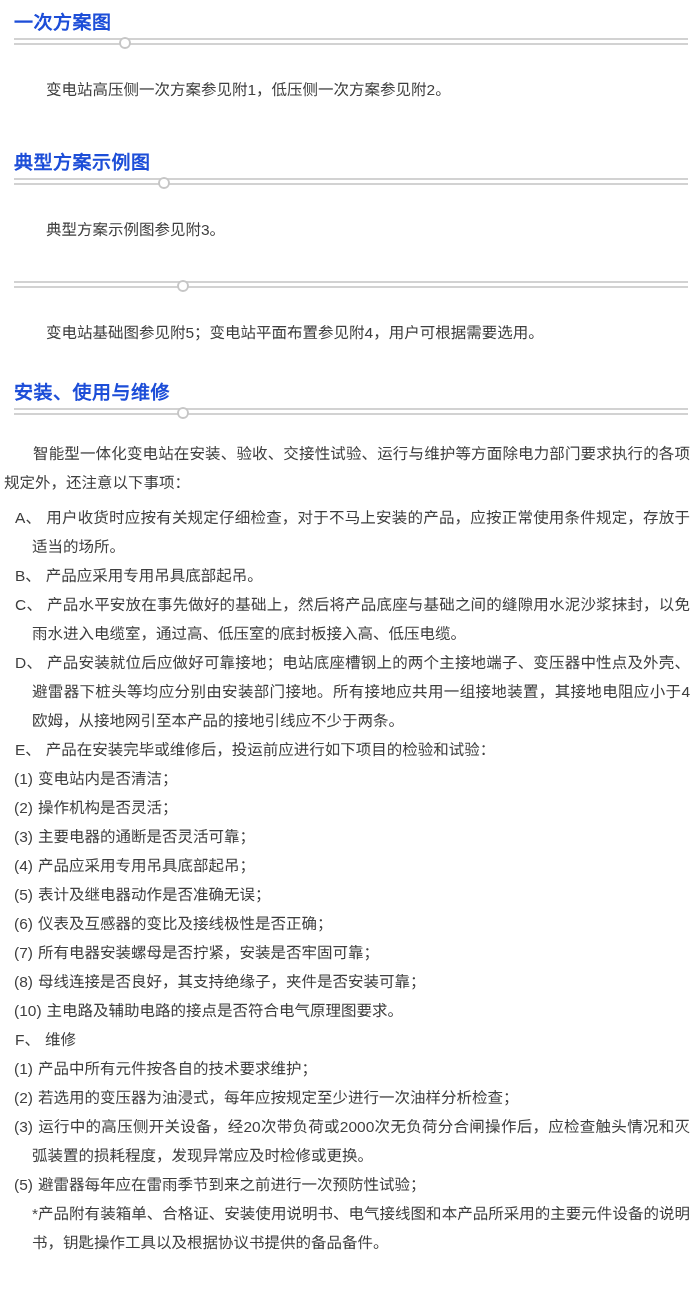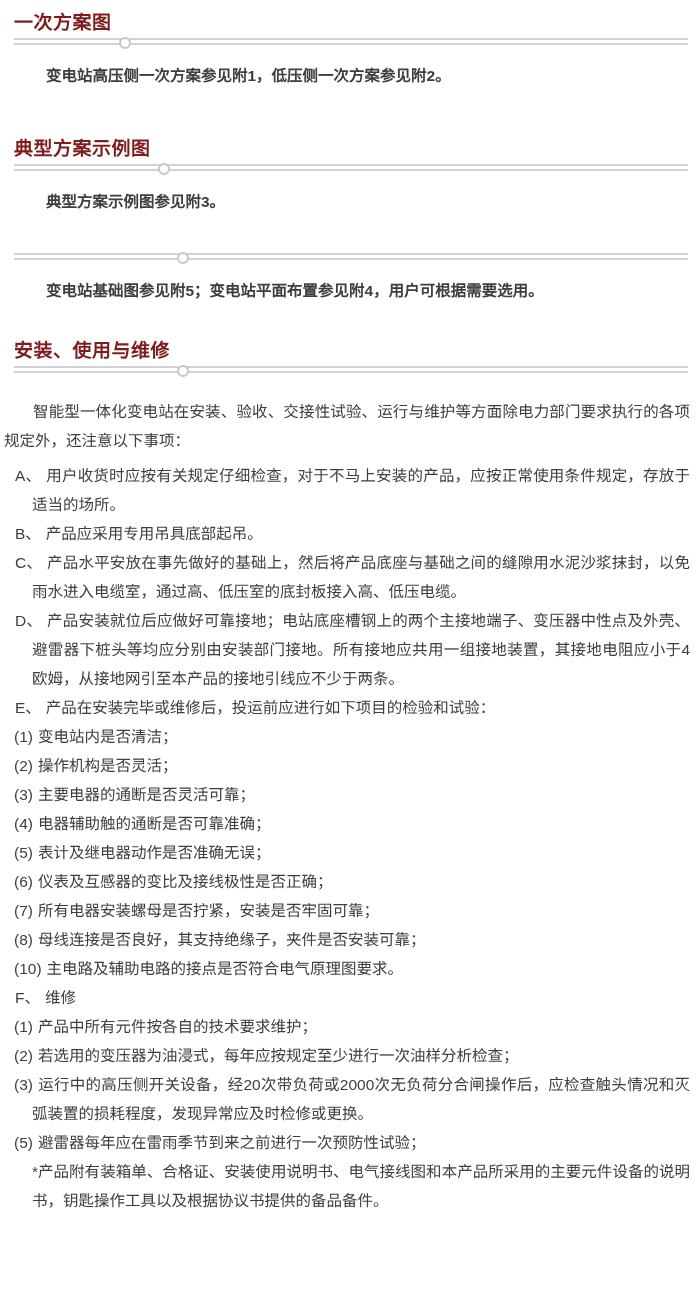--- a/index.html
+++ b/index.html
@@ -27,21 +27,21 @@
   #sections-root section:nth-of-type(3) { margin-bottom: 35px; }
   #sections-root section:nth-of-type(4) { margin-bottom: 16px; }
 
   .sec-head { margin: 0 0 3px 0; line-height: 22px; }
   .sec-title {
     display: inline-block;
     margin: 0;
     font-size: 19px;
     line-height: 22px;
     font-weight: bold;
-    color: #7f1d1d;
+    color: #1d4ed8;
     letter-spacing: 0.5px;
   }
   .sec-rule {
     position: relative;
     height: 7px;
     box-sizing: border-box;
     border-top: 2px solid #d2d2d2;
     border-bottom: 2px solid #d2d2d2;
   }
   .knob {
@@ -53,24 +53,23 @@
     box-sizing: border-box;
     border-radius: 50%;
     background: #ffffff;
     border: 2px solid #c6c6c6;
     z-index: 2;
   }
 
   .sec-body { font-size: 15.5px; line-height: 29px; }
   p { margin: 0; }
   .para {
-    margin-top: 16px;
+    margin-top: 30px;
     text-indent: 32px;
     text-align: justify;
-    font-weight: bold;
   }
   .sec-body--list { margin-left: -10px; margin-right: -2px; }
   .intro {
     margin-top: 24px;
     margin-bottom: 6px;
     text-indent: 29px;
     text-align: justify;
   }
   .item { text-align: justify; }
   .item--letter { margin-left: 28px; text-indent: -17px; }
@@ -124,21 +123,21 @@
     <div class="sec-body sec-body--list">
           <p class="intro">智能型一体化变电站在安装、验收、交接性试验、运行与维护等方面除电力部门要求执行的各项规定外，还注意以下事项：</p>
           <p class="item item--letter"><span class="marker">A、</span><span class="txt">用户收货时应按有关规定仔细检查，对于不马上安装的产品，应按正常使用条件规定，存放于适当的场所。</span></p>
           <p class="item item--letter"><span class="marker">B、</span><span class="txt">产品应采用专用吊具底部起吊。</span></p>
           <p class="item item--letter"><span class="marker">C、</span><span class="txt">产品水平安放在事先做好的基础上，然后将产品底座与基础之间的缝隙用水泥沙浆抹封，以免雨水进入电缆室，通过高、低压室的底封板接入高、低压电缆。</span></p>
           <p class="item item--letter"><span class="marker">D、</span><span class="txt">产品安装就位后应做好可靠接地；电站底座槽钢上的两个主接地端子、变压器中性点及外壳、避雷器下桩头等均应分别由安装部门接地。所有接地应共用一组接地装置，其接地电阻应小于4欧姆，从接地网引至本产品的接地引线应不少于两条。</span></p>
           <p class="item item--letter"><span class="marker">E、</span><span class="txt">产品在安装完毕或维修后，投运前应进行如下项目的检验和试验：</span></p>
           <p class="item item--num"><span class="marker">(1)</span><span class="txt">变电站内是否清洁；</span></p>
           <p class="item item--num"><span class="marker">(2)</span><span class="txt">操作机构是否灵活；</span></p>
           <p class="item item--num"><span class="marker">(3)</span><span class="txt">主要电器的通断是否灵活可靠；</span></p>
-          <p class="item item--num"><span class="marker">(4)</span><span class="txt">电器辅助触的通断是否可靠准确；</span></p>
+          <p class="item item--num"><span class="marker">(4)</span><span class="txt">产品应采用专用吊具底部起吊；</span></p>
           <p class="item item--num"><span class="marker">(5)</span><span class="txt">表计及继电器动作是否准确无误；</span></p>
           <p class="item item--num"><span class="marker">(6)</span><span class="txt">仪表及互感器的变比及接线极性是否正确；</span></p>
           <p class="item item--num"><span class="marker">(7)</span><span class="txt">所有电器安装螺母是否拧紧，安装是否牢固可靠；</span></p>
           <p class="item item--num"><span class="marker">(8)</span><span class="txt">母线连接是否良好，其支持绝缘子，夹件是否安装可靠；</span></p>
           <p class="item item--num"><span class="marker">(10)</span><span class="txt">主电路及辅助电路的接点是否符合电气原理图要求。</span></p>
           <p class="item item--letter"><span class="marker">F、</span><span class="txt">维修</span></p>
           <p class="item item--num"><span class="marker">(1)</span><span class="txt">产品中所有元件按各自的技术要求维护；</span></p>
           <p class="item item--num"><span class="marker">(2)</span><span class="txt">若选用的变压器为油浸式，每年应按规定至少进行一次油样分析检查；</span></p>
           <p class="item item--num"><span class="marker">(3)</span><span class="txt">运行中的高压侧开关设备，经20次带负荷或2000次无负荷分合闸操作后，应检查触头情况和灭弧装置的损耗程度，发现异常应及时检修或更换。</span></p>
           <p class="item item--num"><span class="marker">(5)</span><span class="txt">避雷器每年应在雷雨季节到来之前进行一次预防性试验；</span></p>

